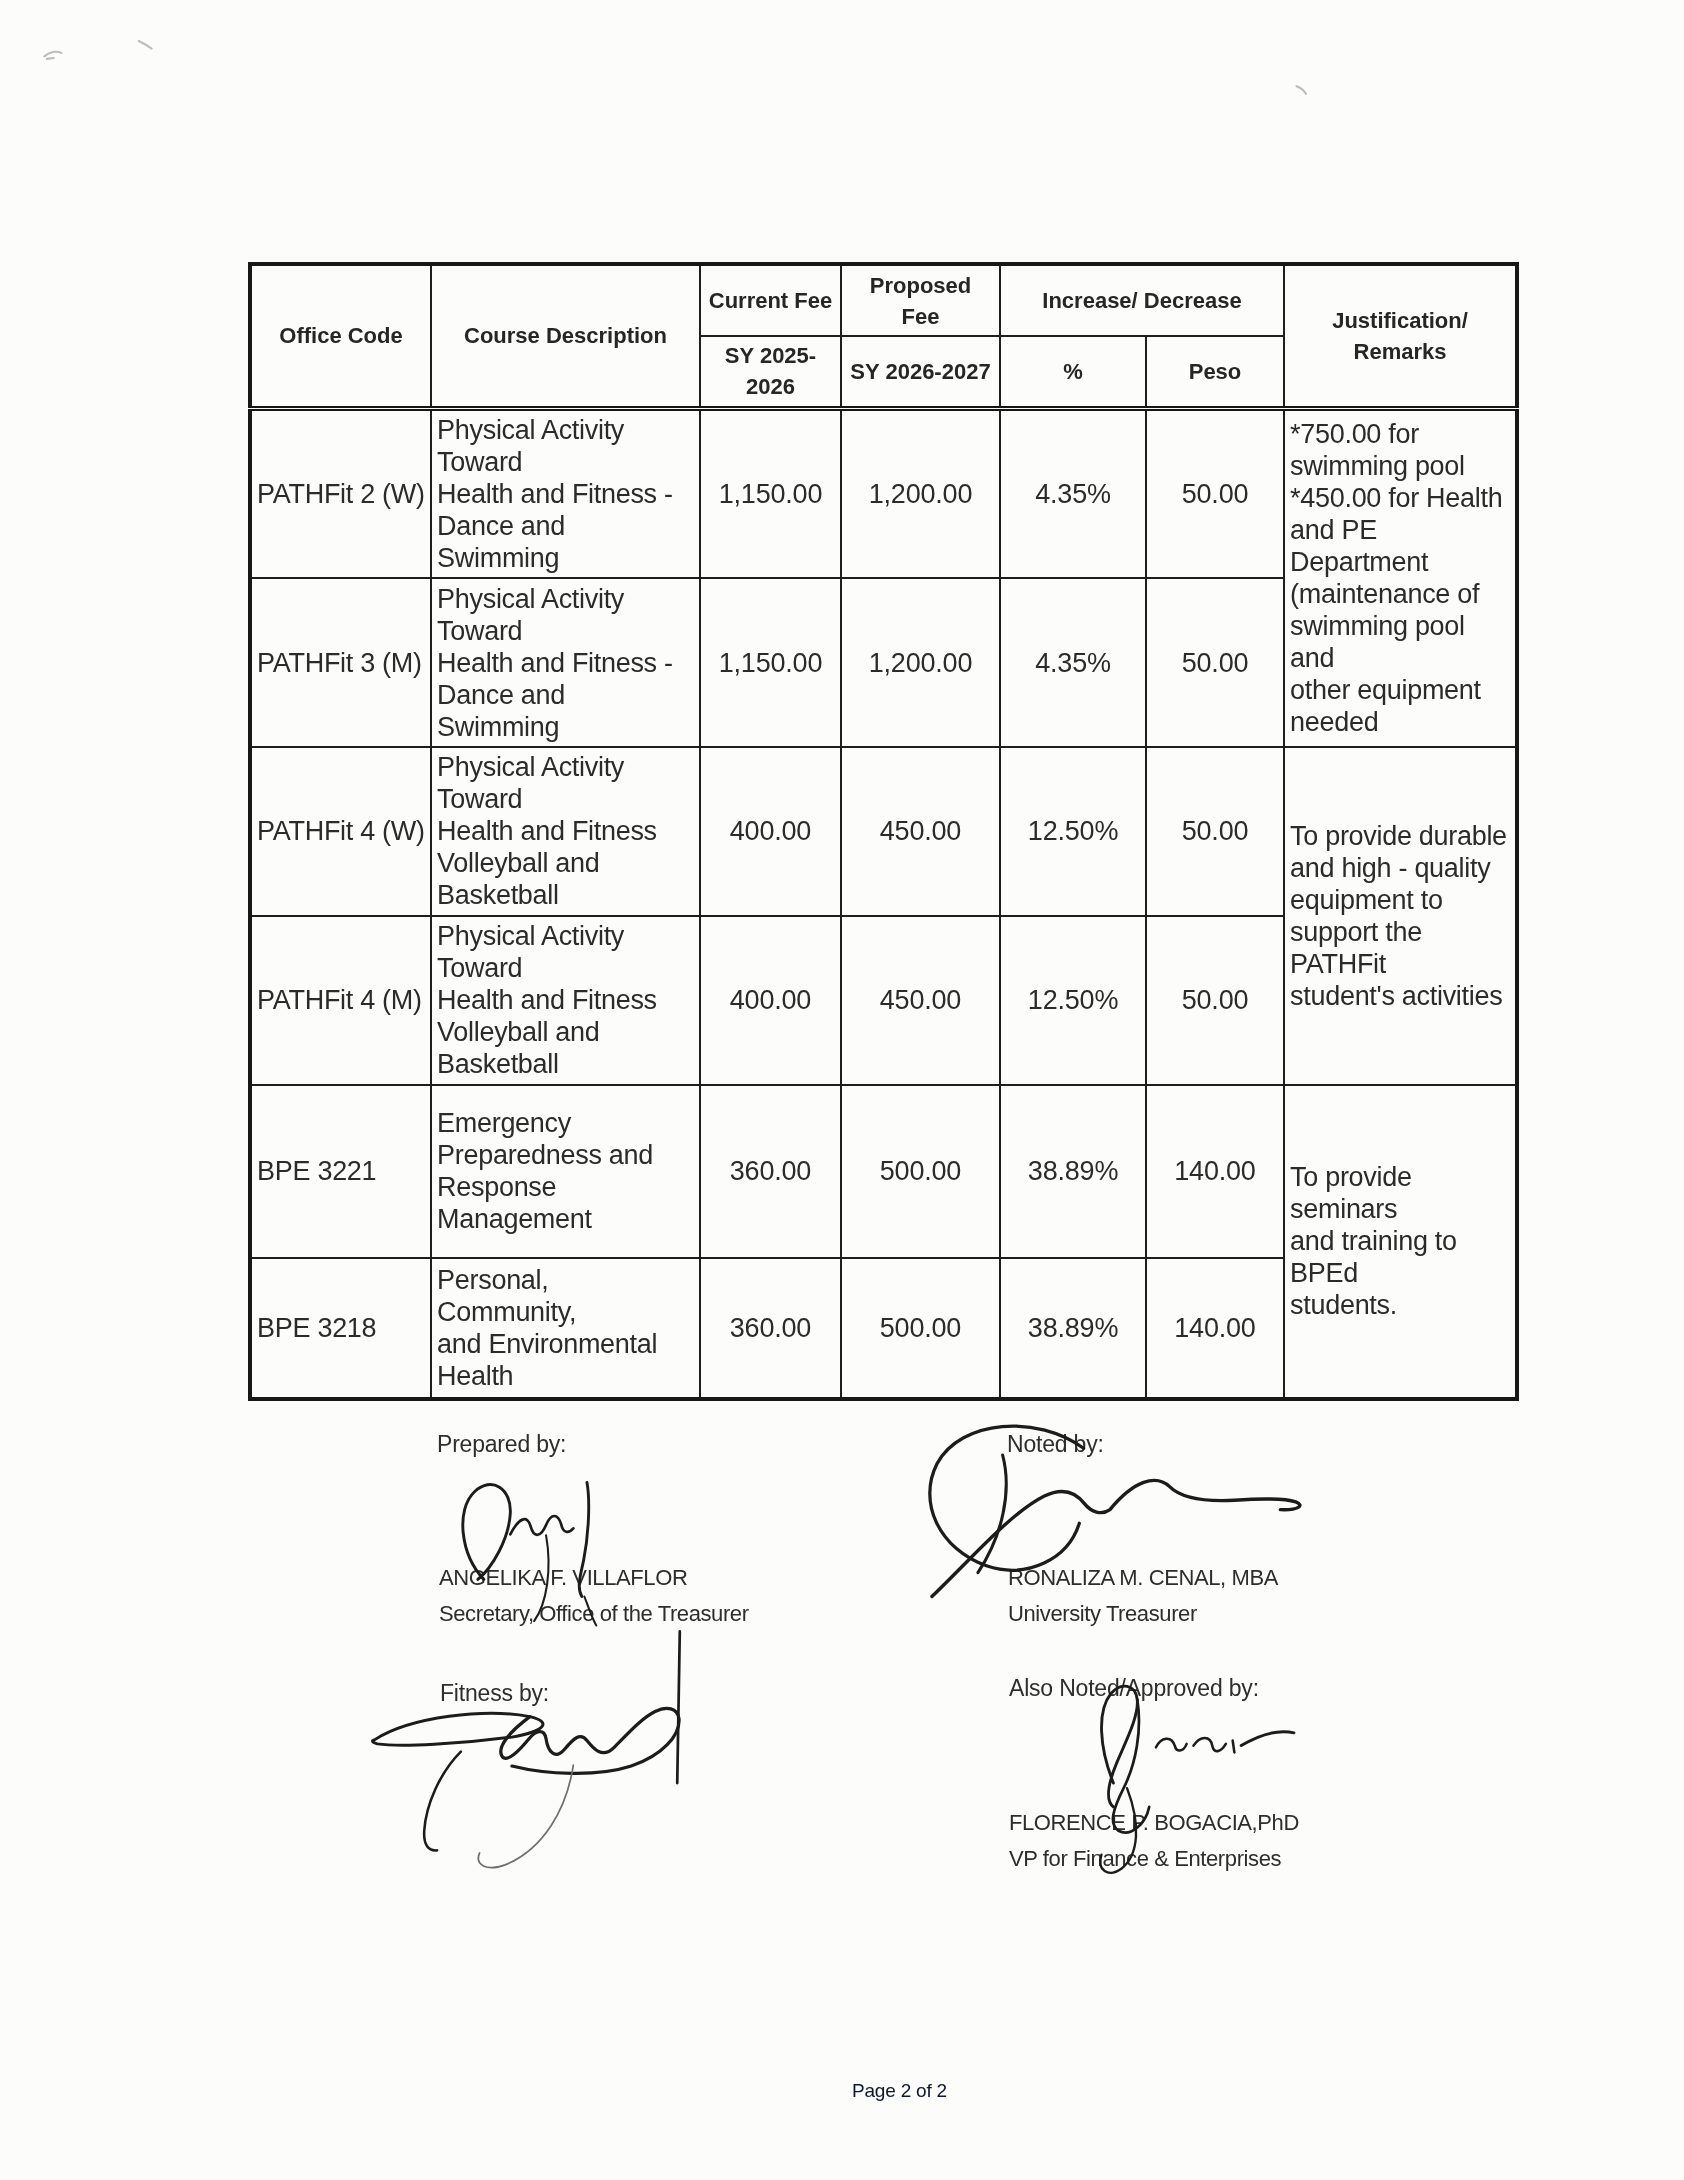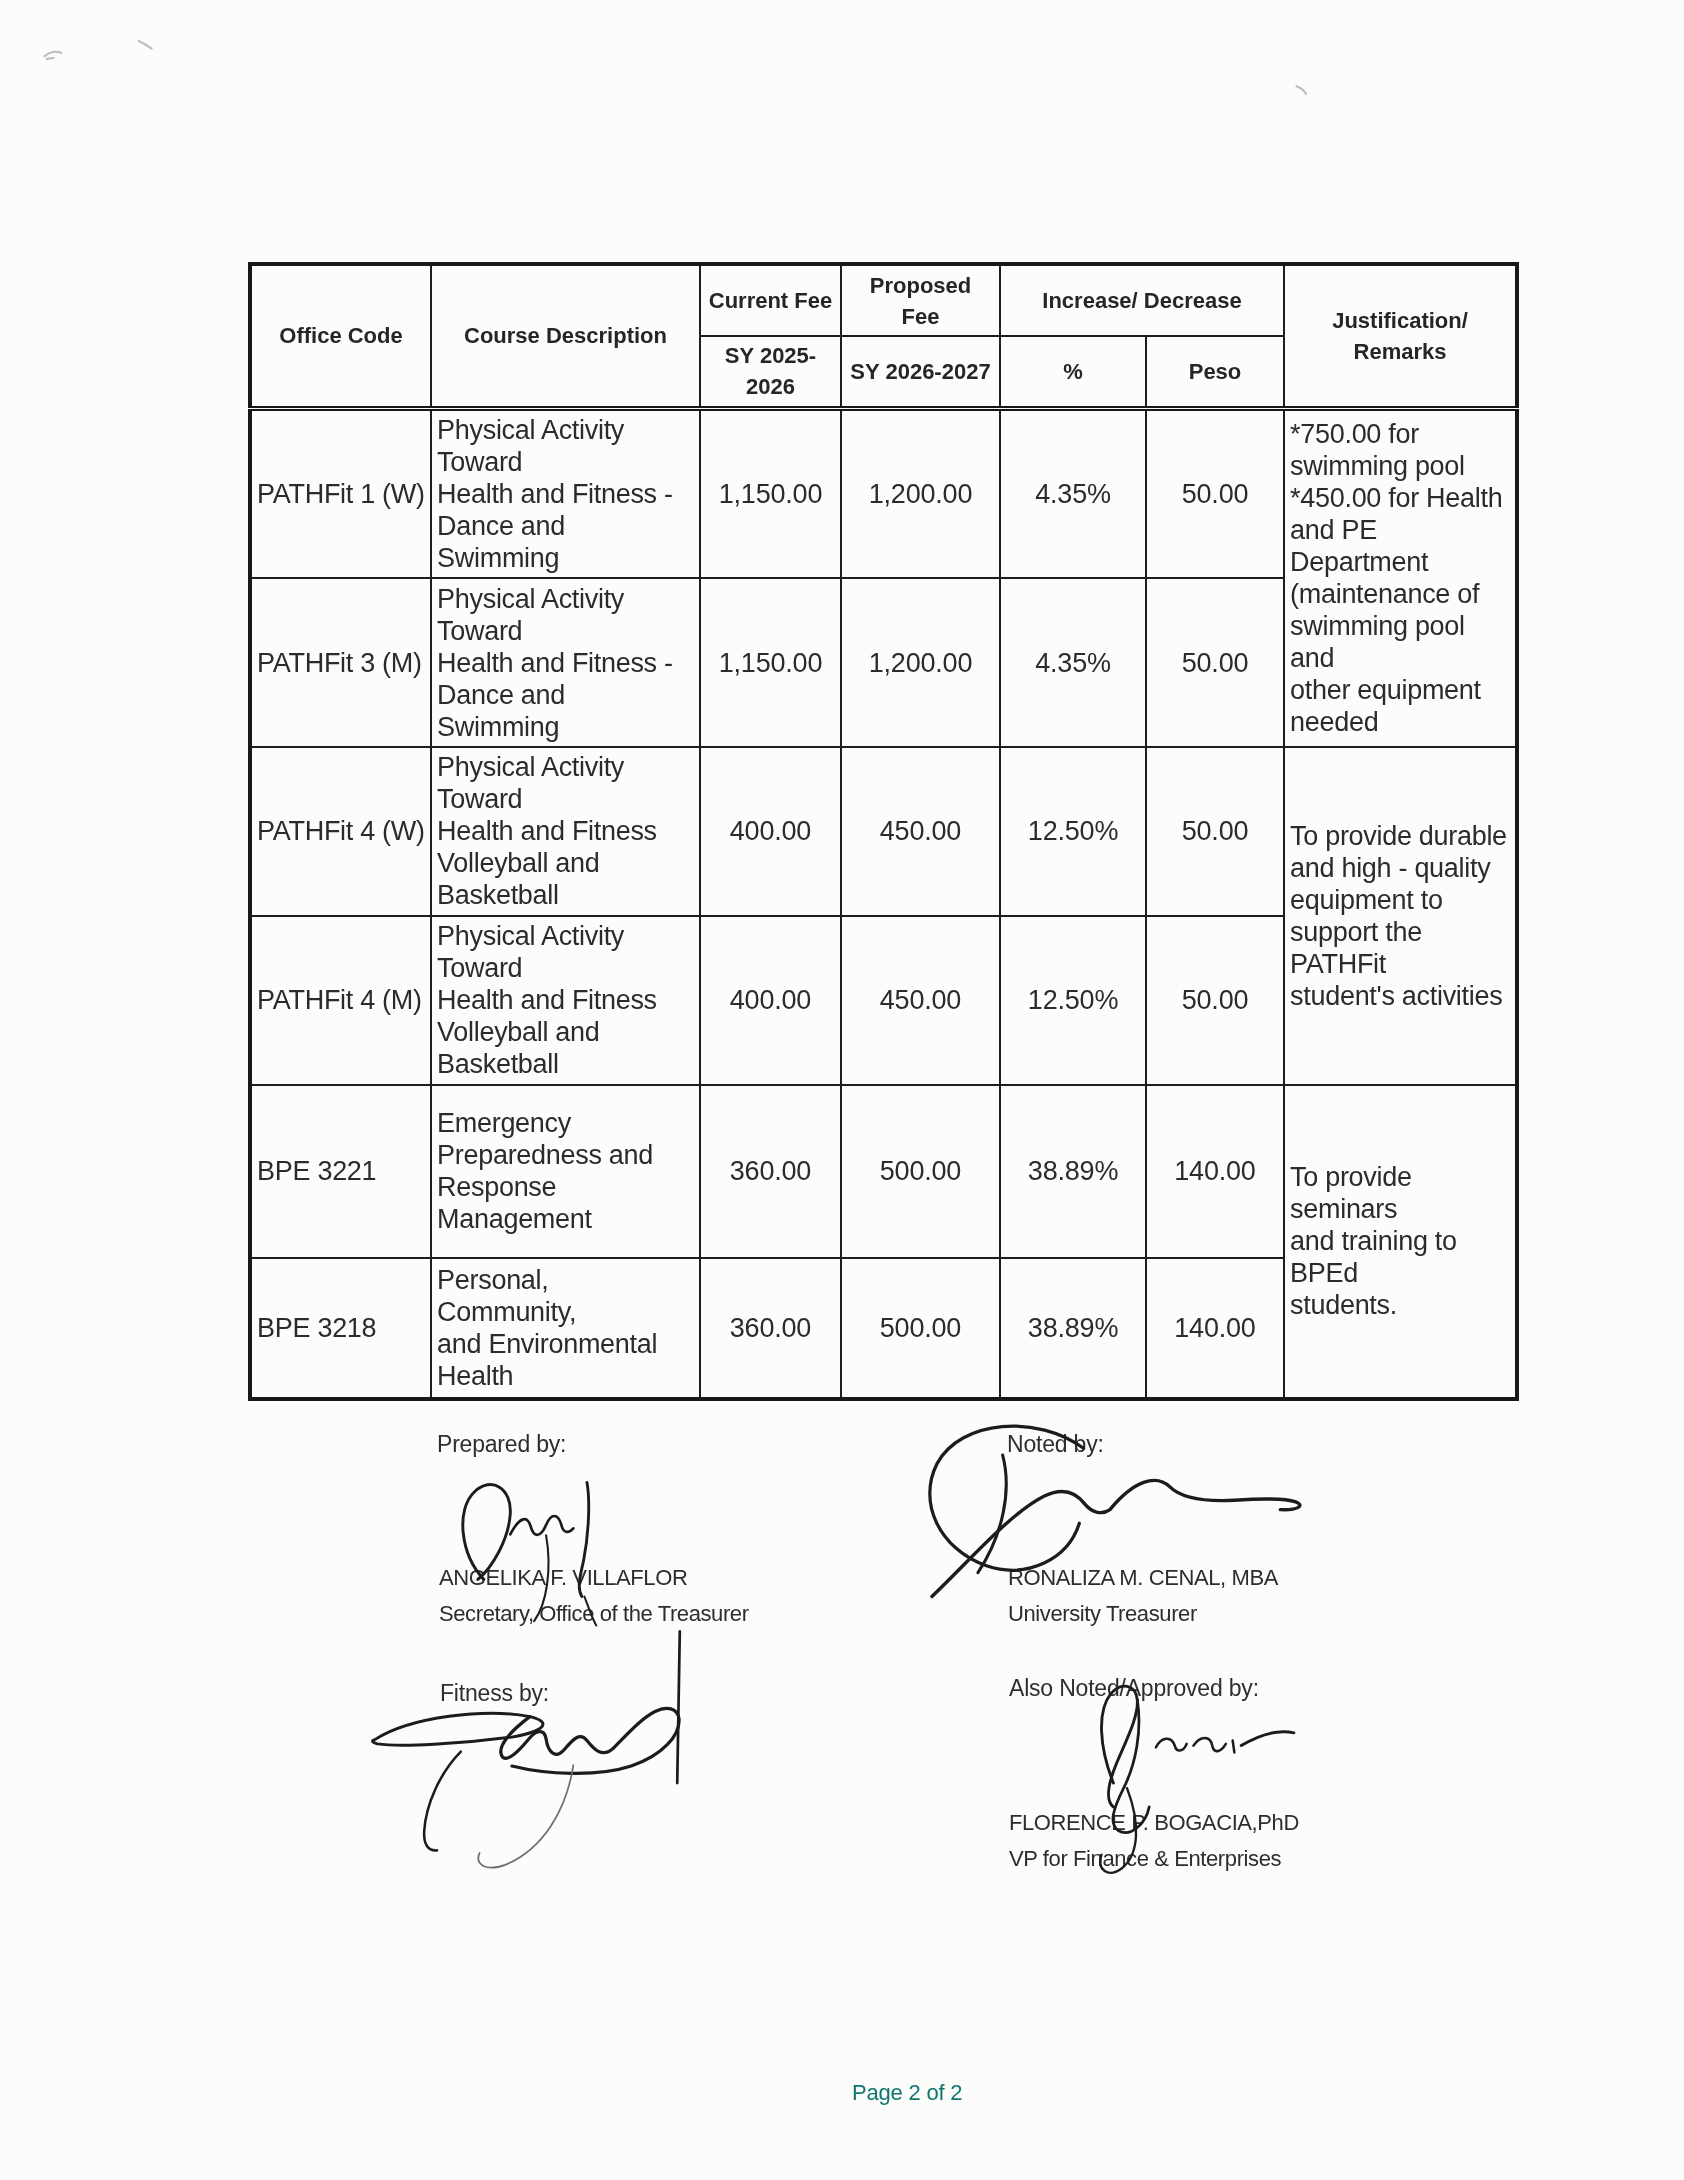--- a/index.html
+++ b/index.html
@@ -39,21 +39,21 @@
   tbody tr.sep-strong td { border-top:5.1px double #161616; }
   tbody td { border-top-width:3.4px; border-bottom-width:3.4px; }
 
   
   .sigblock { position:absolute; }
   .sig-label { font-size:23px; color:#2e2e2e; letter-spacing:-0.2px; }
   .sig-lines { position:absolute; font-size:22px; line-height:36px; color:#2d2d2d; letter-spacing:-0.4px; white-space:nowrap;margin-top:28px; }
 
   .footer {
     position:absolute; left:852px; top:2080px;
-    font-size:22px; color:#0f766e; letter-spacing:-0.2px;
+    font-size:19px; color:#0f172a; letter-spacing:-0.2px;
   }
 
   .ink { position:absolute; left:0; top:0; pointer-events:none; }
 </style>
 </head>
 <body>
 
 <div class="page">
 
   <table class="fees">
@@ -80,21 +80,21 @@
       <tr style="height:72px">
         <th class="pre">SY 2025-
 2026</th>
         <th>SY 2026-2027</th>
         <th>%</th>
         <th>Peso</th>
       </tr>
     </thead>
     <tbody>
       <tr class="sep-strong" style="height:170px">
-        <td class="code">PATHFit 1 (W)</td>
+        <td class="code">PATHFit 2 (W)</td>
         <td class="desc pre">Physical Activity Toward
 Health and Fitness -
 Dance and Swimming</td>
         <td class="num">1,150.00</td>
         <td class="num">1,200.00</td>
         <td class="num">4.35%</td>
         <td class="num">50.00</td>
         <td rowspan="2" class="just pre">*750.00 for
 swimming pool
 *450.00 for Health

